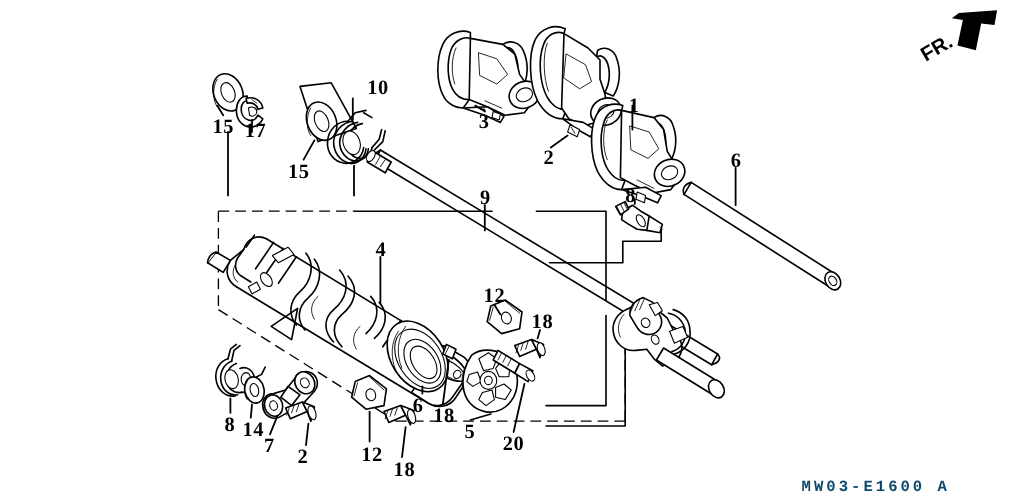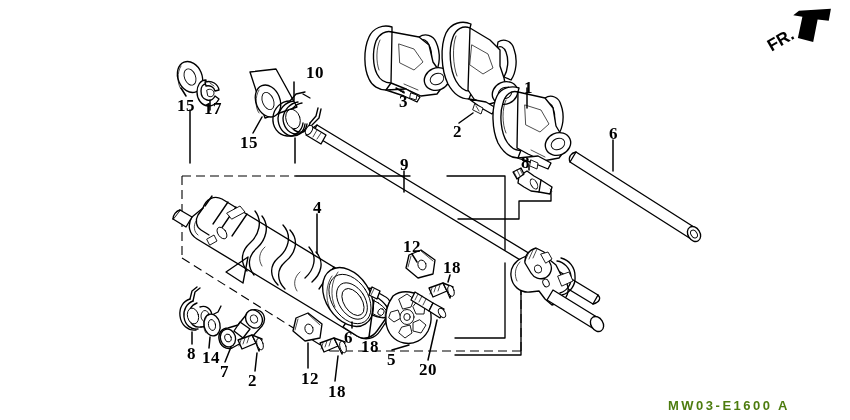--- a/index.html
+++ b/index.html
@@ -17,25 +17,25 @@
     font-size:17px;
     font-weight:700;
     color:#000000;
     line-height:1;
     letter-spacing:0.5px;
     white-space:nowrap;
     -webkit-user-select:none;
   }
   .partcode{
     position:absolute;
-    font-family:Liberation Sans, sans-serif;
+    font-family:Liberation Mono, monospace;
     font-size:13px;
     font-weight:700;
     letter-spacing:2.5px;
-    color:#4d7c0f;
+    color:#0c4a6e;
     white-space:nowrap;
   }
   .frtxt{
     position:absolute;
     font-family:"Liberation Sans", sans-serif;
     font-size:17px;
     font-weight:700;
     color:#000;
     transform:rotate(-30deg);
     transform-origin:left bottom;

